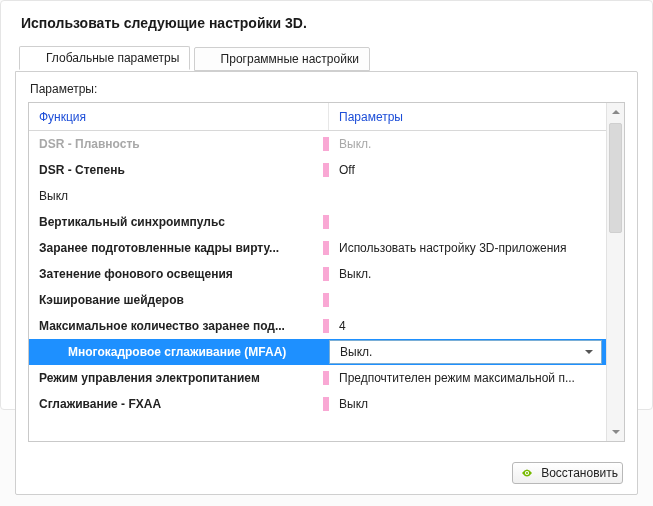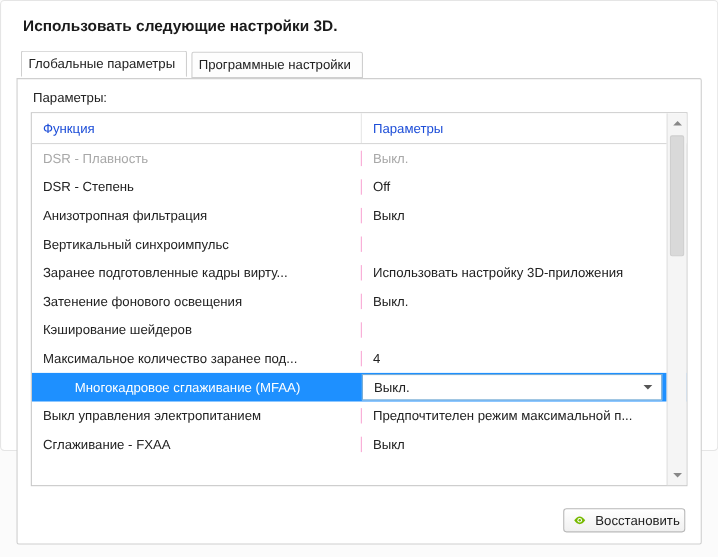--- a/index.html
+++ b/index.html
@@ -29,21 +29,21 @@
   .tabrow {
     position: relative;
     height: 26px;
     margin-left: 4px;
   }
   .tab {
     display: inline-block;
     border: 1px solid #cfcfcf;
     border-bottom: 1px solid #ffffff;
     background: #ffffff;
-    padding: 4px 10px 4px 6px;
+    padding: 4px 10px 4px 26px;
     font-size: 12px;
     border-top-left-radius: 2px;
     border-top-right-radius: 2px;
     position: relative;
     top: 1px;
     cursor: default;
   }
   .tab.inactive {
     border-bottom: 1px solid #cfcfcf;
     top: 2px;
@@ -96,21 +96,21 @@
     font-size: 12px;
     color: #222;
     cursor: default;
   }
   .row .col1, .row .col2 {
     white-space: nowrap;
     overflow: hidden;
     text-overflow: ellipsis;
     padding-right: 6px;
   }
-  .row .col1 { border-right: 1px solid #f9a8d4; }
+  .row .col1 { border-right: 6px solid #f9a8d4; font-weight: bold; }
   .row.disabled { color: #a8a8a8; }
   .row.selected {
     background: #1e90ff;
     color: #ffffff;
   }
   .row.selected .col1 { border-right-color: transparent; padding-left: 39px; }
   .row.selected .col2 {
     background: #ffffff;
     color: #222;
     border: 1px solid #7aaed6;
@@ -208,21 +208,20 @@
 
         <div class="row disabled">
           <div class="col1">DSR - Плавность</div>
           <div class="col2">Выкл.</div>
         </div>
         <div class="row">
           <div class="col1">DSR - Степень</div>
           <div class="col2">Off</div>
         </div>
         <div class="row">
-          <div class="col1">Анизотропная фильтрация</div>
           <div class="col2">Выкл</div>
         </div>
         <div class="row">
           <div class="col1">Вертикальный синхроимпульс</div>
           <div class="col2"></div>
         </div>
         <div class="row">
           <div class="col1">Заранее подготовленные кадры вирту...</div>
           <div class="col2">Использовать настройку 3D-приложения</div>
         </div>
@@ -238,21 +237,21 @@
           <div class="col2">4</div>
         </div>
         <div class="row selected">
           <div class="col1">Многокадровое сглаживание (MFAA)</div>
           <div class="col2">
             <span>Выкл.</span>
             <span class="chev"></span>
           </div>
         </div>
         <div class="row">
-          <div class="col1">Выкл управления электропитанием</div>
+          <div class="col1">Режим управления электропитанием</div>
           <div class="col2">Предпочтителен режим максимальной п...</div>
         </div>
         <div class="row partial">
           <div class="col1">Сглаживание - FXAA</div>
           <div class="col2">Выкл</div>
         </div>
 
       </div>
 
       <div class="scrollbar">

